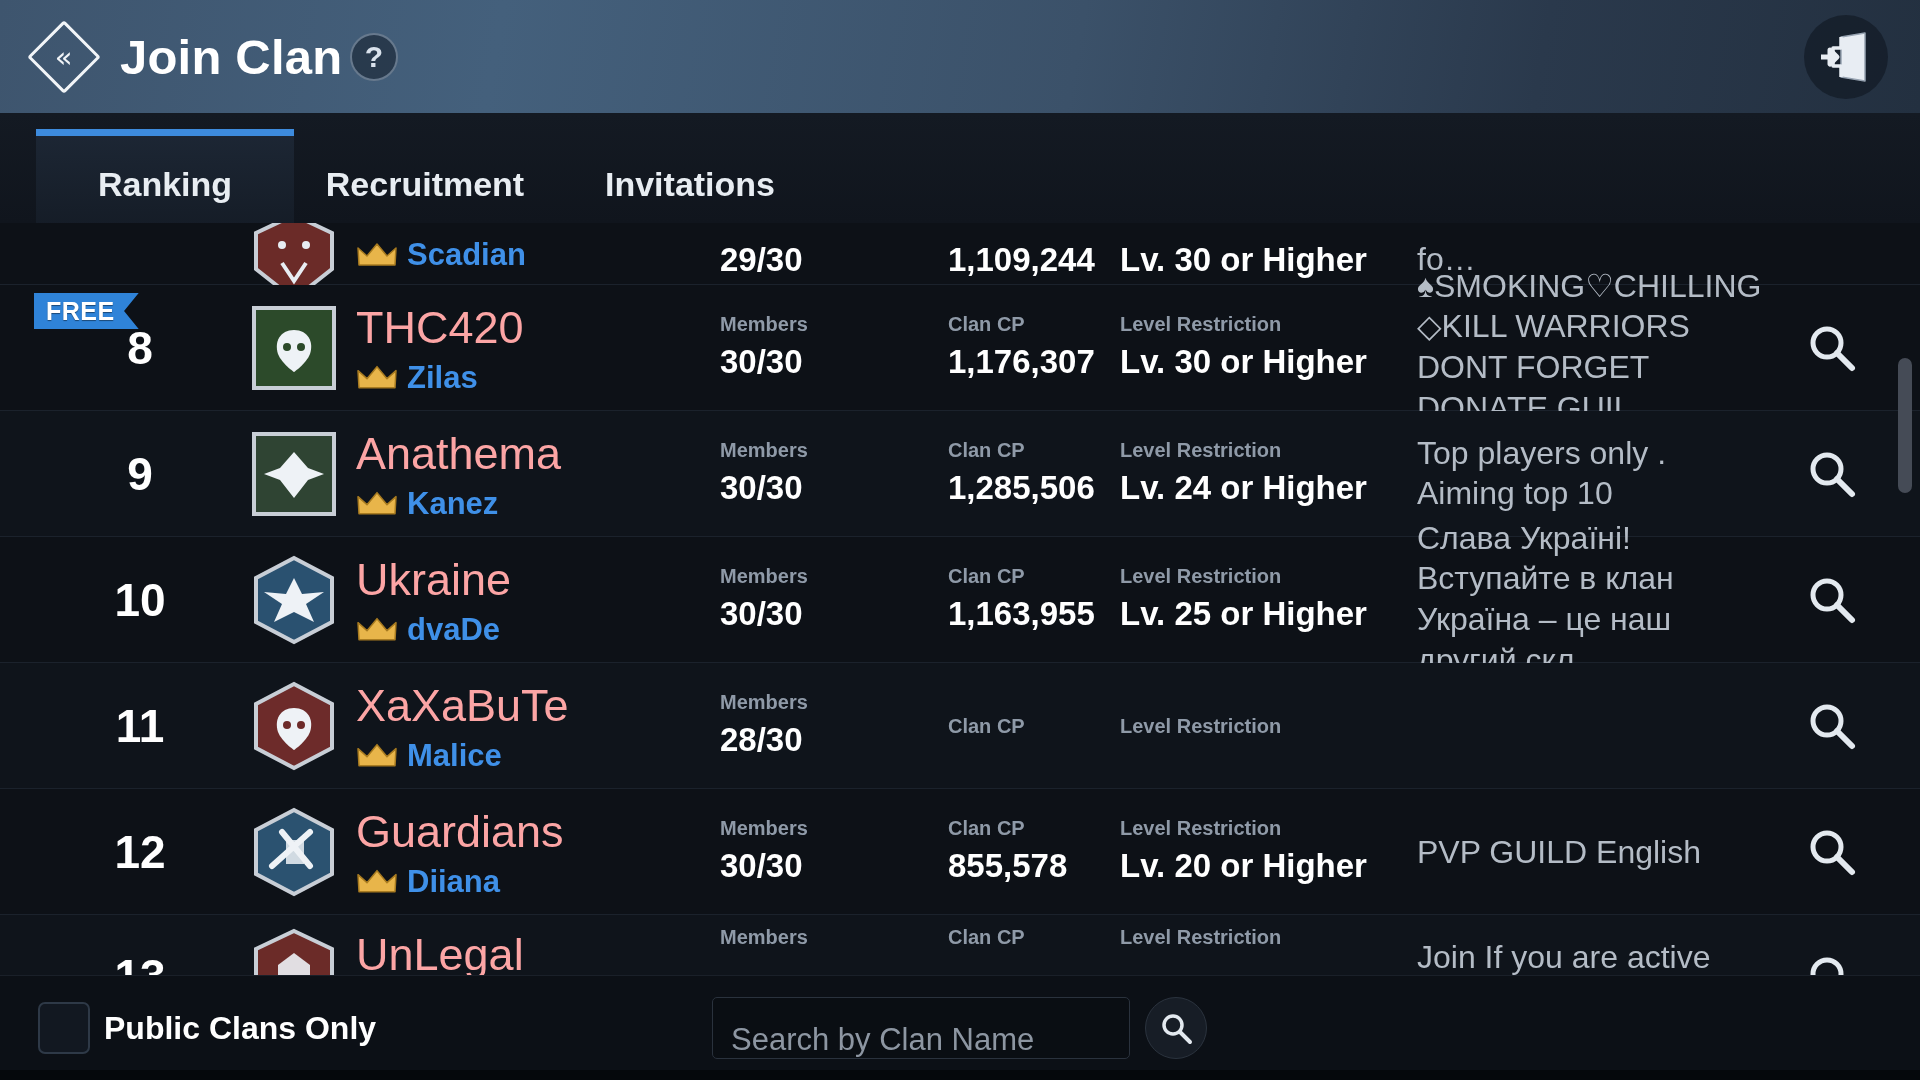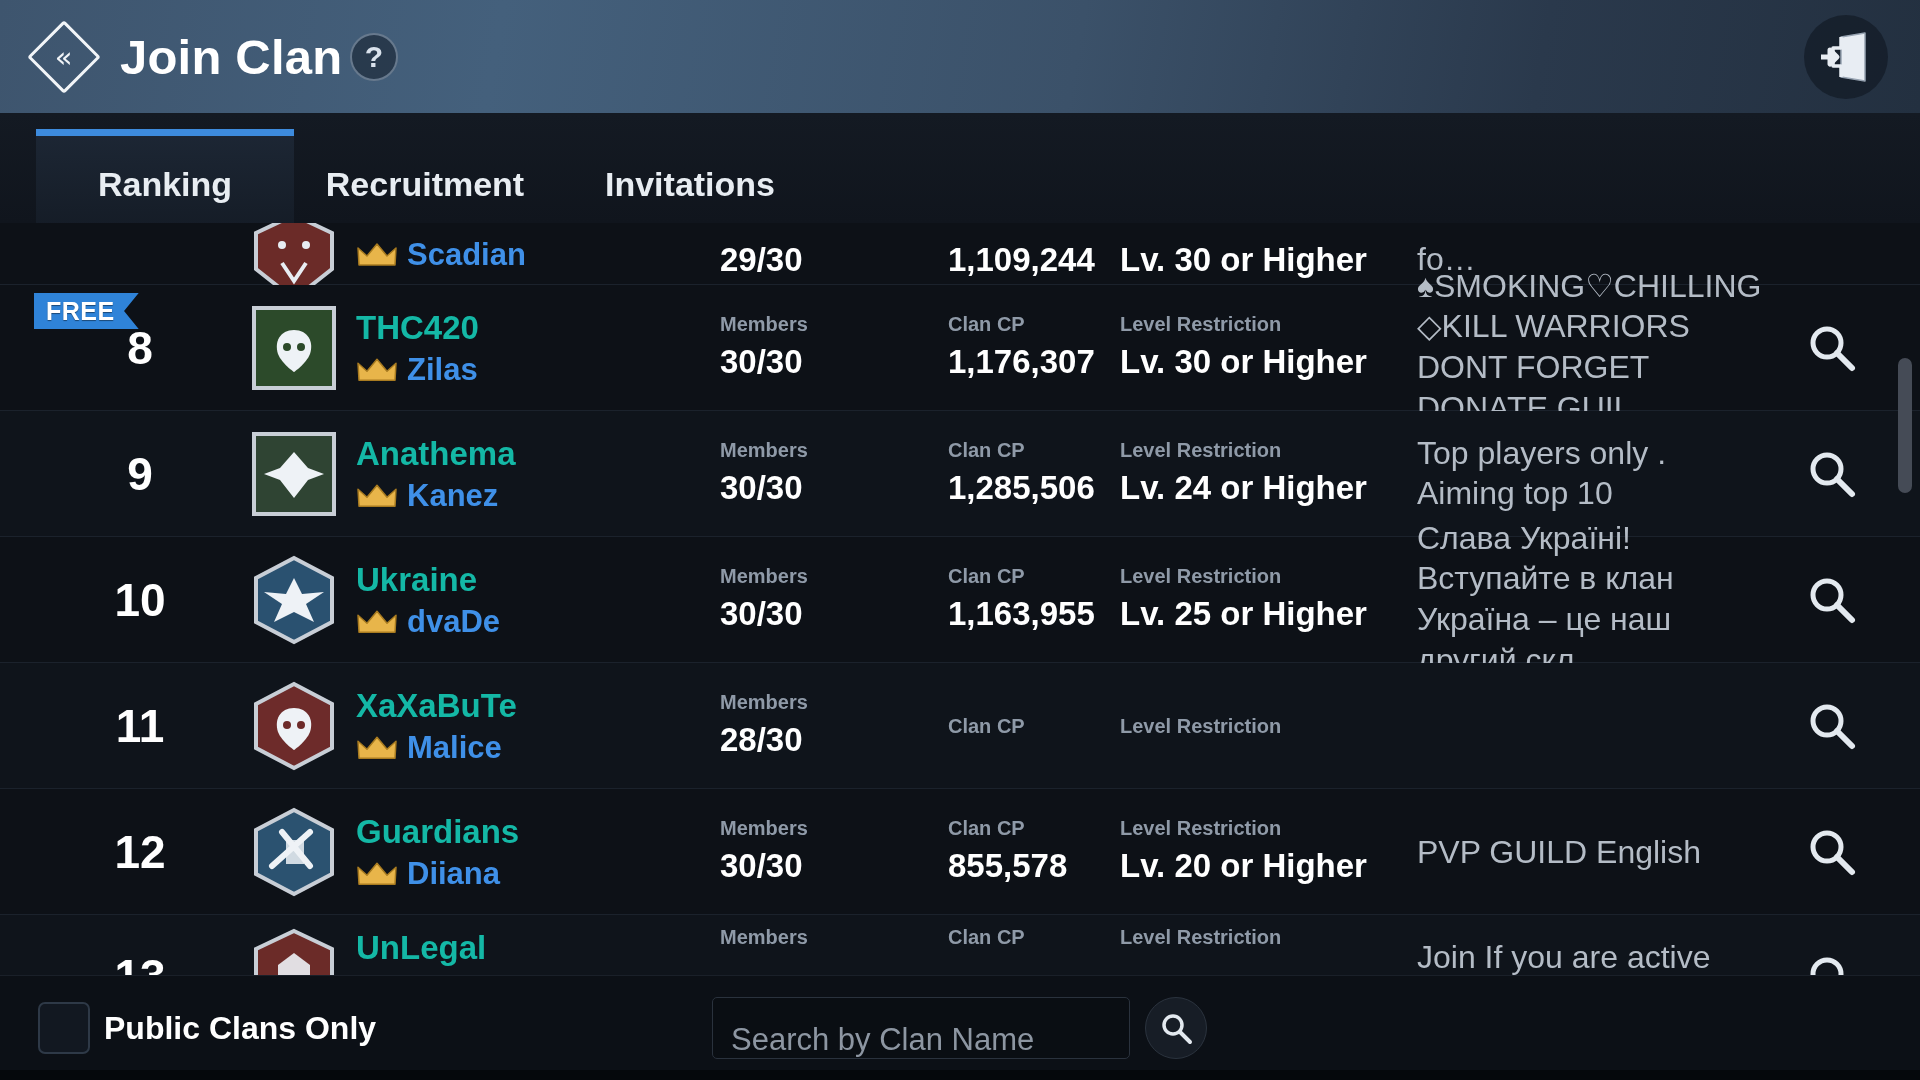--- a/index.html
+++ b/index.html
@@ -103,21 +103,21 @@
   .emblem {
     position: absolute; left: 248px; top: 50%; transform: translateY(-50%);
     width: 92px; height: 92px;
   }
   .emblem svg { display: block; width: 92px; height: 92px; }
 
   .clan-names {
     position: absolute; left: 356px; top: 50%; transform: translateY(-50%);
   }
   .clan-name {
-    color: #14b8a6; font-size: 33px; font-weight: bold;
+    color: #fca5a5; font-size: 45px; font-weight: normal;
     line-height: 1.26; white-space: nowrap;
   }
   .leader-line {
     display: flex; align-items: center; gap: 9px; margin-top: 4px;
   }
   .crown { width: 42px; height: 28px; flex: none; }
   .leader-name {
     color: #3f90e8; font-size: 31px; font-weight: bold; white-space: nowrap;
   }
 

